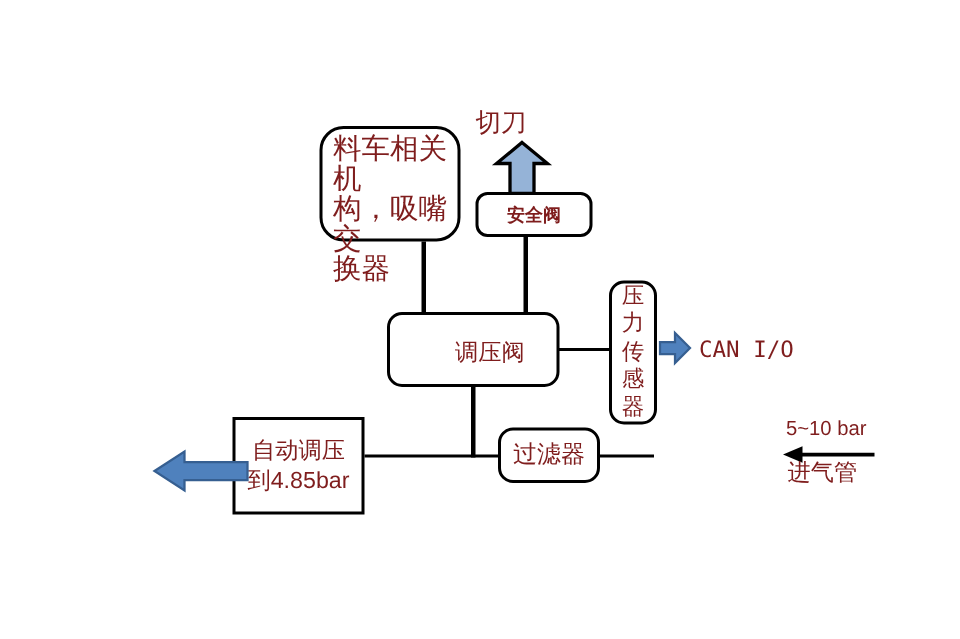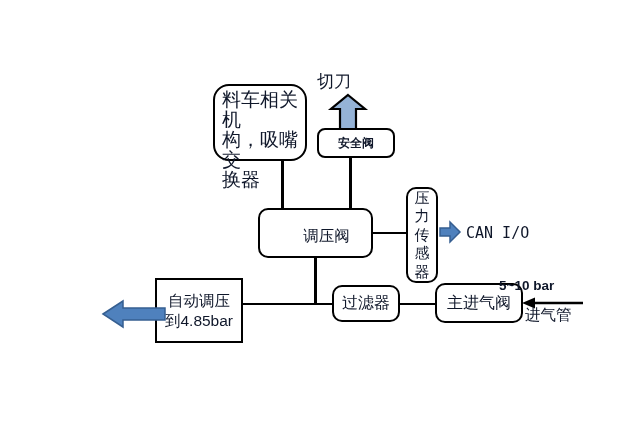--- a/index.html
+++ b/index.html
@@ -1,18 +1,18 @@
 <!DOCTYPE html>
 <html><head>
 <meta charset="utf-8">
 <style>
   html,body{margin:0;padding:0;}
   .canvas{
     position:relative;width:640px;height:426px;background:#ffffff;overflow:hidden;
-    font-family:"Liberation Sans","DejaVu Sans",sans-serif;color:#0f172a;
+    font-family:"Liberation Sans","DejaVu Sans",sans-serif;color:#7f1d1d;
   }
   .box{
     position:absolute;box-sizing:border-box;border:2.5px solid #000;background:#fff;
     display:flex;align-items:center;justify-content:center;text-align:center;
   }
   .rounded{border-radius:10px;}
   .biground{border-radius:16px;}
   .line{position:absolute;background:#000;}
   .multiline{white-space:pre-line;}
   .cart-box{left:213px;top:84px;width:94px;height:77px;justify-content:flex-start;align-items:flex-start;}
@@ -20,21 +20,21 @@
   .cutter{position:absolute;left:317px;top:70px;width:70px;font-size:17px;text-align:left;}
   .safety-box{left:317px;top:128px;width:78px;height:30px;border-radius:8px;font-size:12px;font-weight:bold;}
   .reg-box{left:258px;top:208px;width:115px;height:50px;flex-direction:column;line-height:20px;font-size:15.5px;padding-top:6px;}
   .reg-line1{transform:translateX(11px);}
   .bold-val{font-weight:bold;}
   .sensor-box{left:406px;top:187px;width:32px;height:96px;font-size:15px;line-height:18.5px;}
   .filter-box{left:332px;top:285px;width:68px;height:37px;font-size:16px;}
   .intake-box{left:435px;top:283px;width:88px;height:40px;font-size:16px;}
   .auto-box{left:155px;top:278px;width:88px;height:65px;border-radius:0;flex-direction:column;font-size:15.5px;line-height:19.5px;}
   .can-label{position:absolute;left:466px;top:224px;font-family:"DejaVu Sans Mono","Liberation Mono",monospace;font-size:15px;}
-  .pressure-label{position:absolute;left:499px;top:278px;font-size:13.5px;font-weight:bold;}
+  .pressure-label{position:absolute;left:524px;top:278px;font-size:13.5px;font-weight:normal;}
   .pipe-label{position:absolute;left:525px;top:305px;font-size:15.5px;}
   .note{position:absolute;left:64px;top:261px;width:96px;font-size:14.5px;line-height:17.5px;text-align:left;}
   svg{position:absolute;overflow:visible;}
   .blockarrow-outline{stroke:#000;stroke-width:2.2;stroke-linejoin:miter;}
   .blockarrow-blue{stroke:#365F91;stroke-width:1.5;stroke-linejoin:miter;}
   .blackline{stroke:#000;stroke-width:2.5;}
 </style>
 </head>
 <body>
 
@@ -78,23 +78,20 @@
   <div class="can-label">CAN I/O</div>
 
   <div class="line" style="left:314px;top:257px;width:2.5px;height:48px"></div>
   <div class="line" style="left:242px;top:302.5px;width:91px;height:2.5px"></div>
   <div class="line" style="left:399px;top:302.5px;width:37px;height:2.5px"></div>
 
   <div class="box rounded filter-box">
     <span>过滤器</span>
   </div>
 
-  <div class="box rounded intake-box">
-    <span>主进气阀</span>
-  </div>
 
   <svg style="left:521px;top:295px" width="64" height="16" viewBox="0 0 64 16">
     <line class="blackline" x1="62" y1="8" x2="10" y2="8"></line>
     <polygon points="1,8 14,2.5 14,13.5" fill="#000000"></polygon>
   </svg>
   <div class="pressure-label">5~10 bar</div>
   <div class="pipe-label">进气管</div>
 
   <div class="box auto-box">
     <div class="multiline">自动调压

